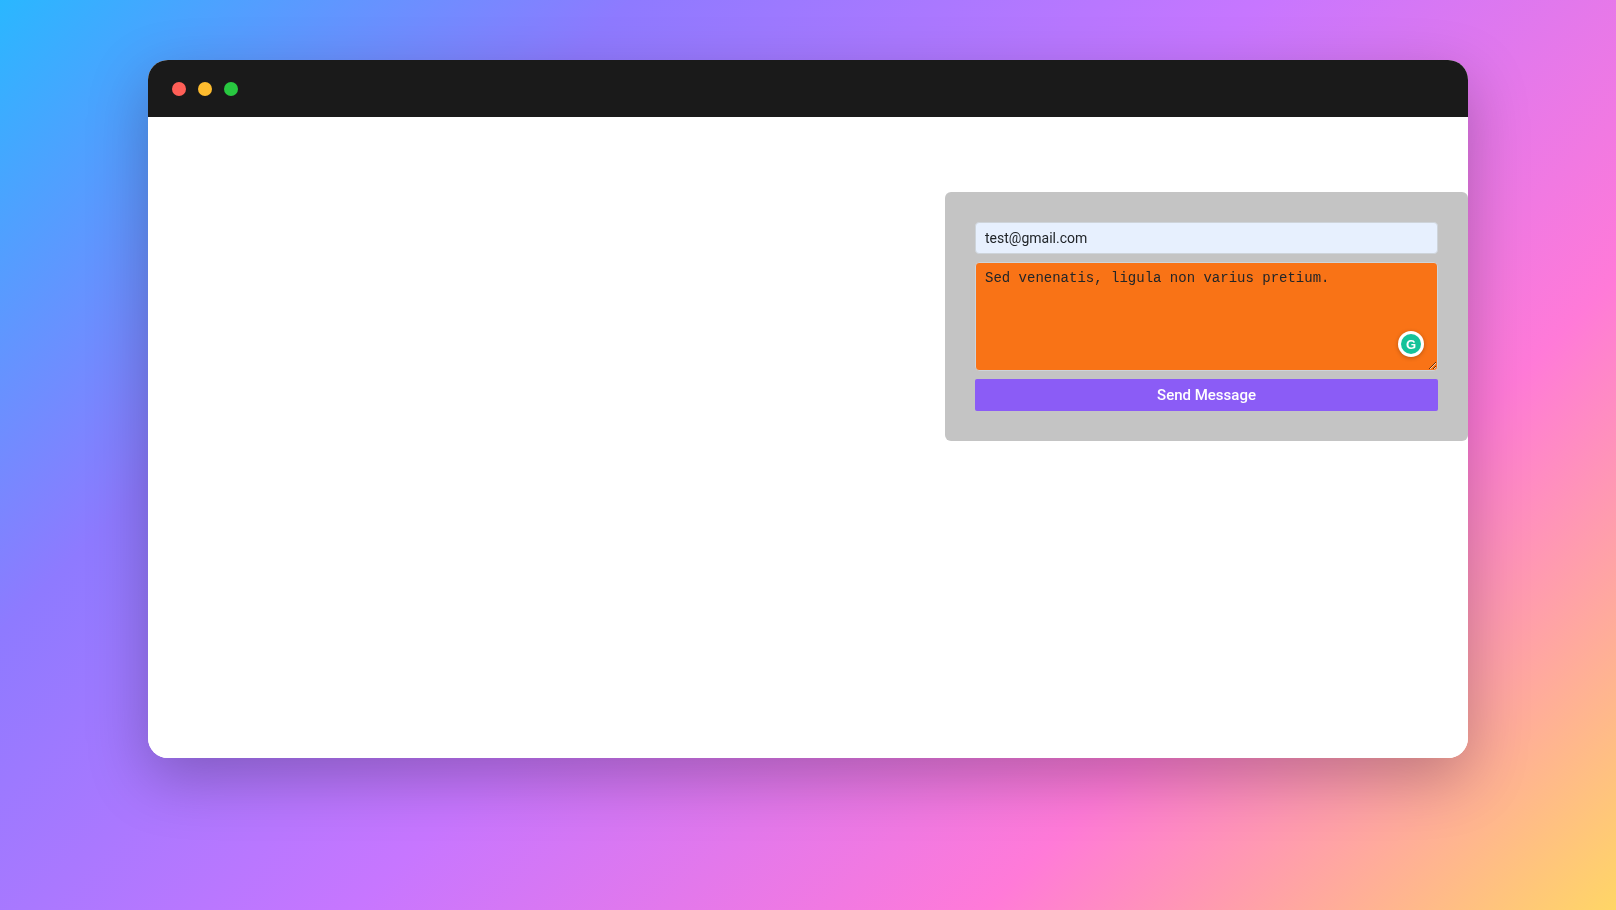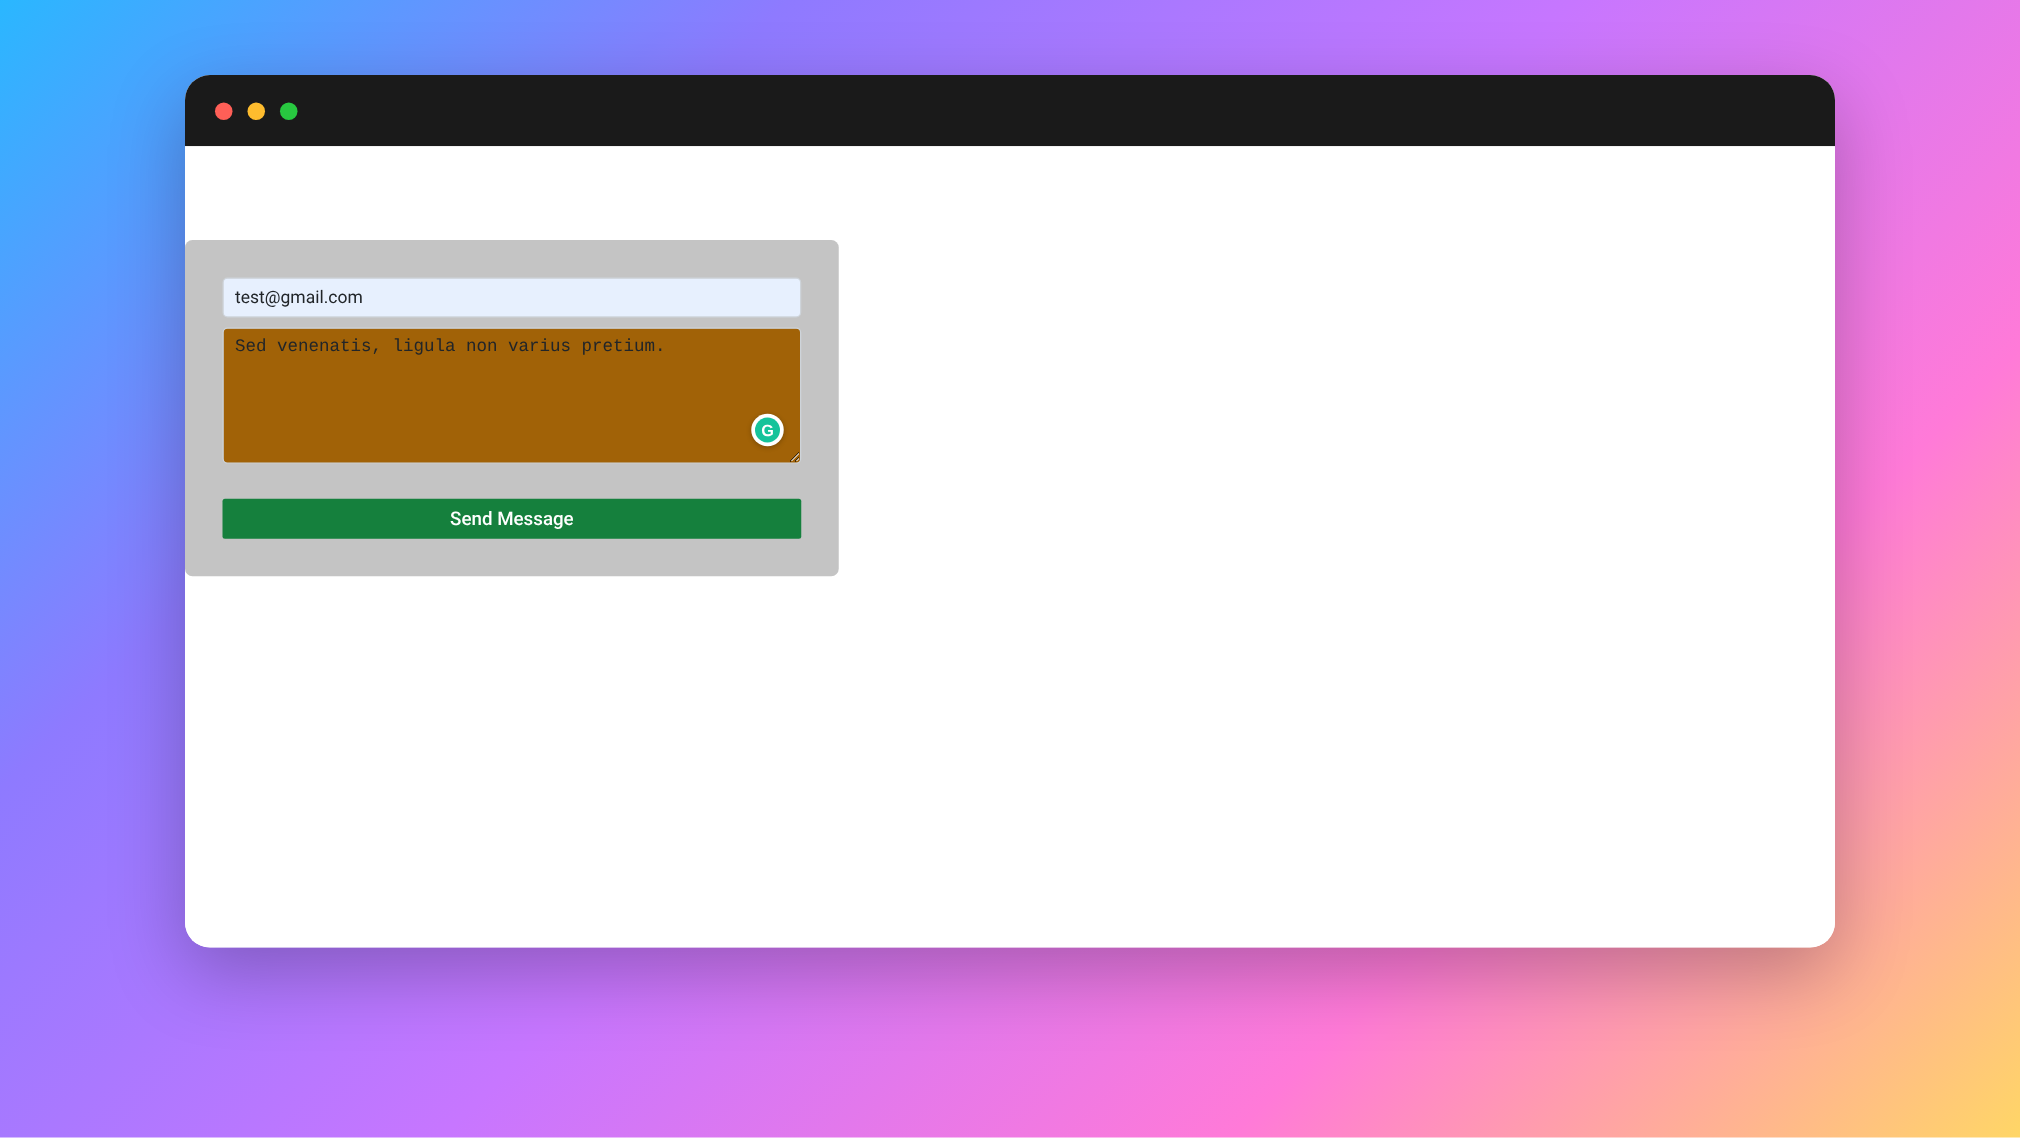--- a/index.html
+++ b/index.html
@@ -44,21 +44,21 @@
     }
 
     .dot-red { background: #ff5f57; }
     .dot-yellow { background: #febc2e; }
     .dot-green { background: #28c840; }
 
     .page {
       background: #ffffff;
       height: calc(100% - 57px);
       display: flex;
-      justify-content: flex-start;
+      justify-content: flex-end;
       padding-top: 75px;
     }
 
     .form-container {
       width: 523px;
       background: #c4c4c4;
       border-radius: 6px;
       padding: 30px;
       height: fit-content;
     }
@@ -84,21 +84,21 @@
       position: relative;
       margin-bottom: 8px;
     }
 
     .message-textarea {
       width: 100%;
       display: block;
       font-family: "Courier New", Courier, monospace;
       font-size: 14px;
       color: #212529;
-      background: #a16207;
+      background: #f97316;
       border: 1px solid #ced4da;
       border-radius: 4px;
       padding: 7px 9px;
       height: 109px;
       resize: both;
     }
 
     .grammarly-badge {
       position: absolute;
       right: 14px;
@@ -122,30 +122,29 @@
       align-items: center;
       justify-content: center;
       color: #ffffff;
       font-size: 13px;
       font-weight: 700;
       font-family: Arial, sans-serif;
     }
 
     .submit-button {
       width: 100%;
-      background: #15803d;
+      background: #8b5cf6;
       color: #ffffff;
       border: none;
       border-radius: 2px;
       padding: 7px 0;
       font-size: 15px;
       font-weight: 500;
       cursor: pointer;
       font-family: inherit;
-      margin-top: 20px;
     }
   </style>
 </head>
 <body>
 
 <div class="browser-window">
   <div class="titlebar">
     <div class="dot dot-red"></div>
     <div class="dot dot-yellow"></div>
     <div class="dot dot-green"></div>

